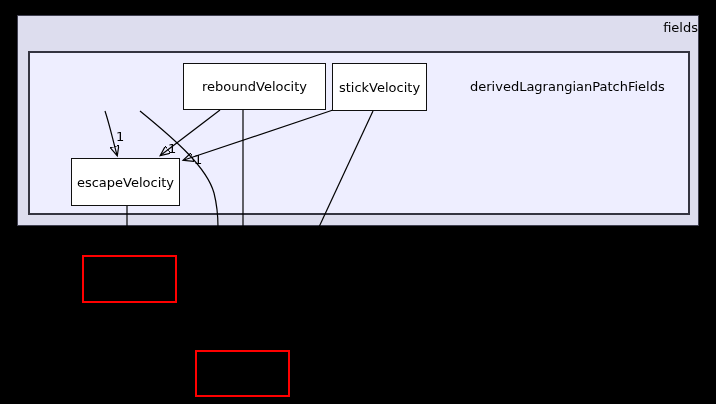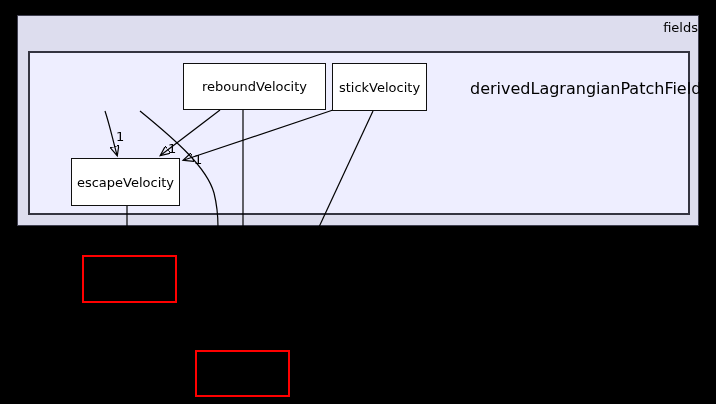--- a/index.html
+++ b/index.html
@@ -4,21 +4,21 @@
 <style>
   html,body{margin:0;padding:0;background:#000;}
   .stage{position:relative;width:716px;height:404px;background:#000;overflow:hidden;
          font-family:"DejaVu Sans","Liberation Sans",sans-serif;}
   .cluster-outer{position:absolute;left:17px;top:15px;width:682px;height:211px;
                  background:#ddddee;border:1.5px solid #404050;box-sizing:border-box;}
   .cluster-outer-label{position:absolute;left:0;top:4px;width:100%;text-align:right;
                  font-size:13px;color:#000;cursor:pointer;}
   .cluster-inner{position:absolute;left:28px;top:51px;width:662px;height:164px;
                  background:#eeeeff;border:2px solid #343440;box-sizing:border-box;}
-  .cluster-inner-label{position:absolute;left:470px;top:79px;font-size:16px;color:#000;}
+  .cluster-inner-label{position:absolute;left:470px;top:79px;font-size:13px;color:#000;}
   .node{position:absolute;background:#ffffff;border:1.5px solid #101010;box-sizing:border-box;
         display:flex;align-items:center;justify-content:center;font-size:13px;color:#000;
         cursor:pointer;z-index:3;}
   .node-escape{left:37px;top:62px;width:121px;height:49px;}
   .node-rebound{left:183px;top:63px;width:143px;height:47px;}
   .node-stick{left:332px;top:63px;width:95px;height:48px;text-align:center;}
   .node-cloud{left:71px;top:158px;width:109px;height:48px;}
   .node-red{position:absolute;background:#000;border:2px solid #ff0000;box-sizing:border-box;
             display:flex;align-items:center;justify-content:center;font-size:13px;color:#000;
             cursor:pointer;z-index:3;}

